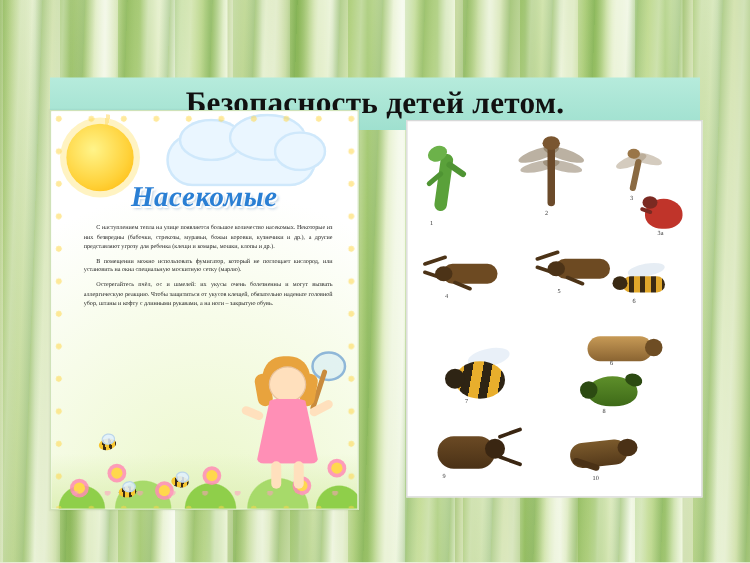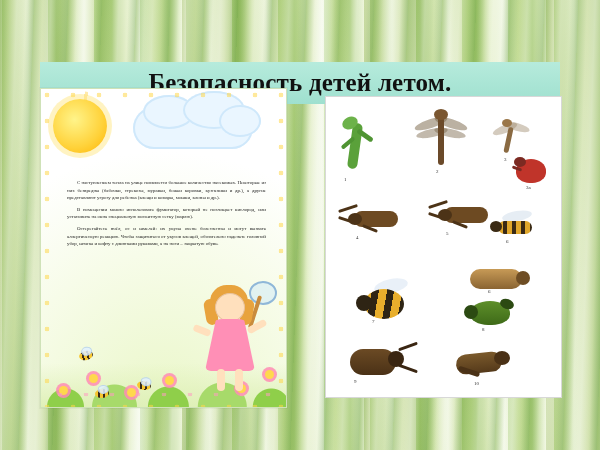--- a/index.html
+++ b/index.html
@@ -343,20 +343,21 @@
     <div class="poster-bg"></div>
 
     <div class="sun-rays"></div>
     <div class="sun"></div>
 
     <div class="cloud c1"></div>
     <div class="cloud c2"></div>
     <div class="cloud c3"></div>
     <div class="cloud c4"></div>
 
+    <div class="poster-heading">Насекомые</div>
 
     <div class="poster-body">
       <p>С наступлением тепла на улице появляется большое количество насекомых. Некоторые из них безвредны (бабочки, стрекозы, муравьи, божьи коровки, кузнечики и др.), а другие представляют угрозу для ребенка (клещи и комары, мошки, клопы и др.).</p>
       <p>В помещении можно использовать фумигатор, который не поглощает кислород, или установить на окна специальную москитную сетку (марлю).</p>
       <p>Остерегайтесь пчёл, ос и шмелей: их укусы очень болезненны и могут вызвать аллергическую реакцию. Чтобы защититься от укусов клещей, обязательно наденьте головной убор, штаны и кофту с длинными рукавами, а на ноги – закрытую обувь.</p>
     </div>
 
     <div class="grass"></div>
     <div class="flower" style="left:18px;  bottom:12px;"></div>
     <div class="flower" style="left:48px;  bottom:24px;"></div>

